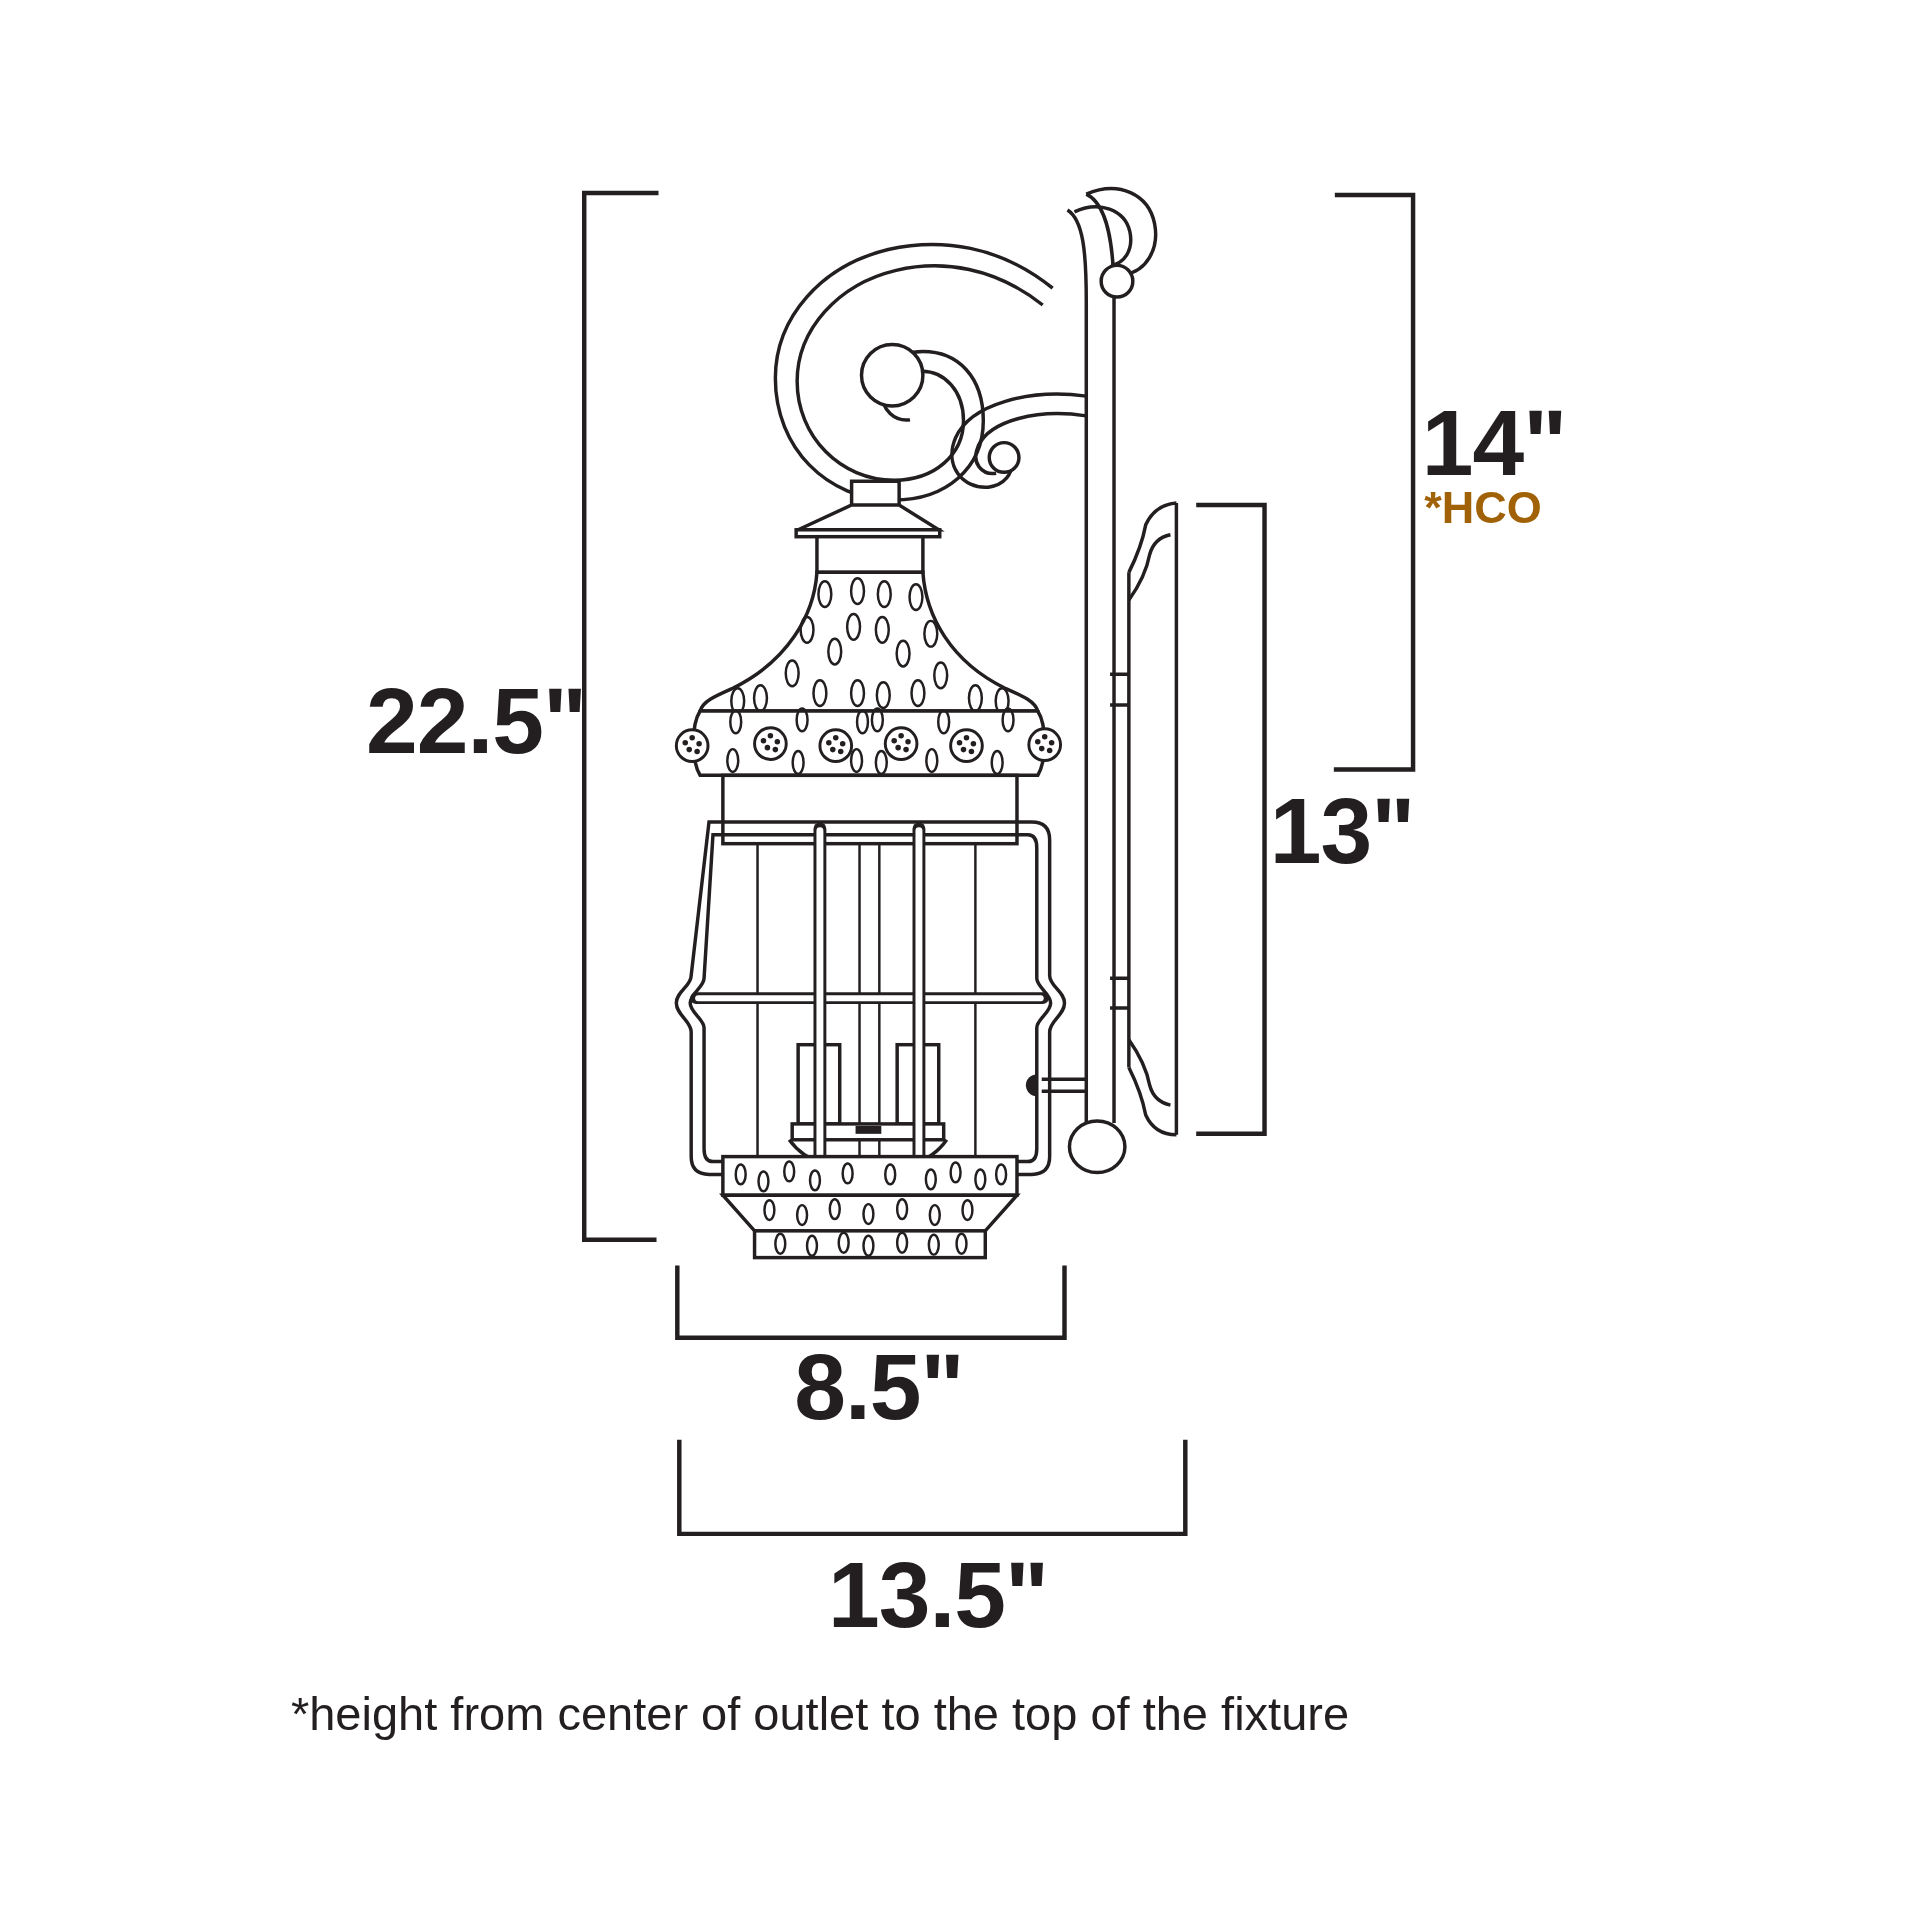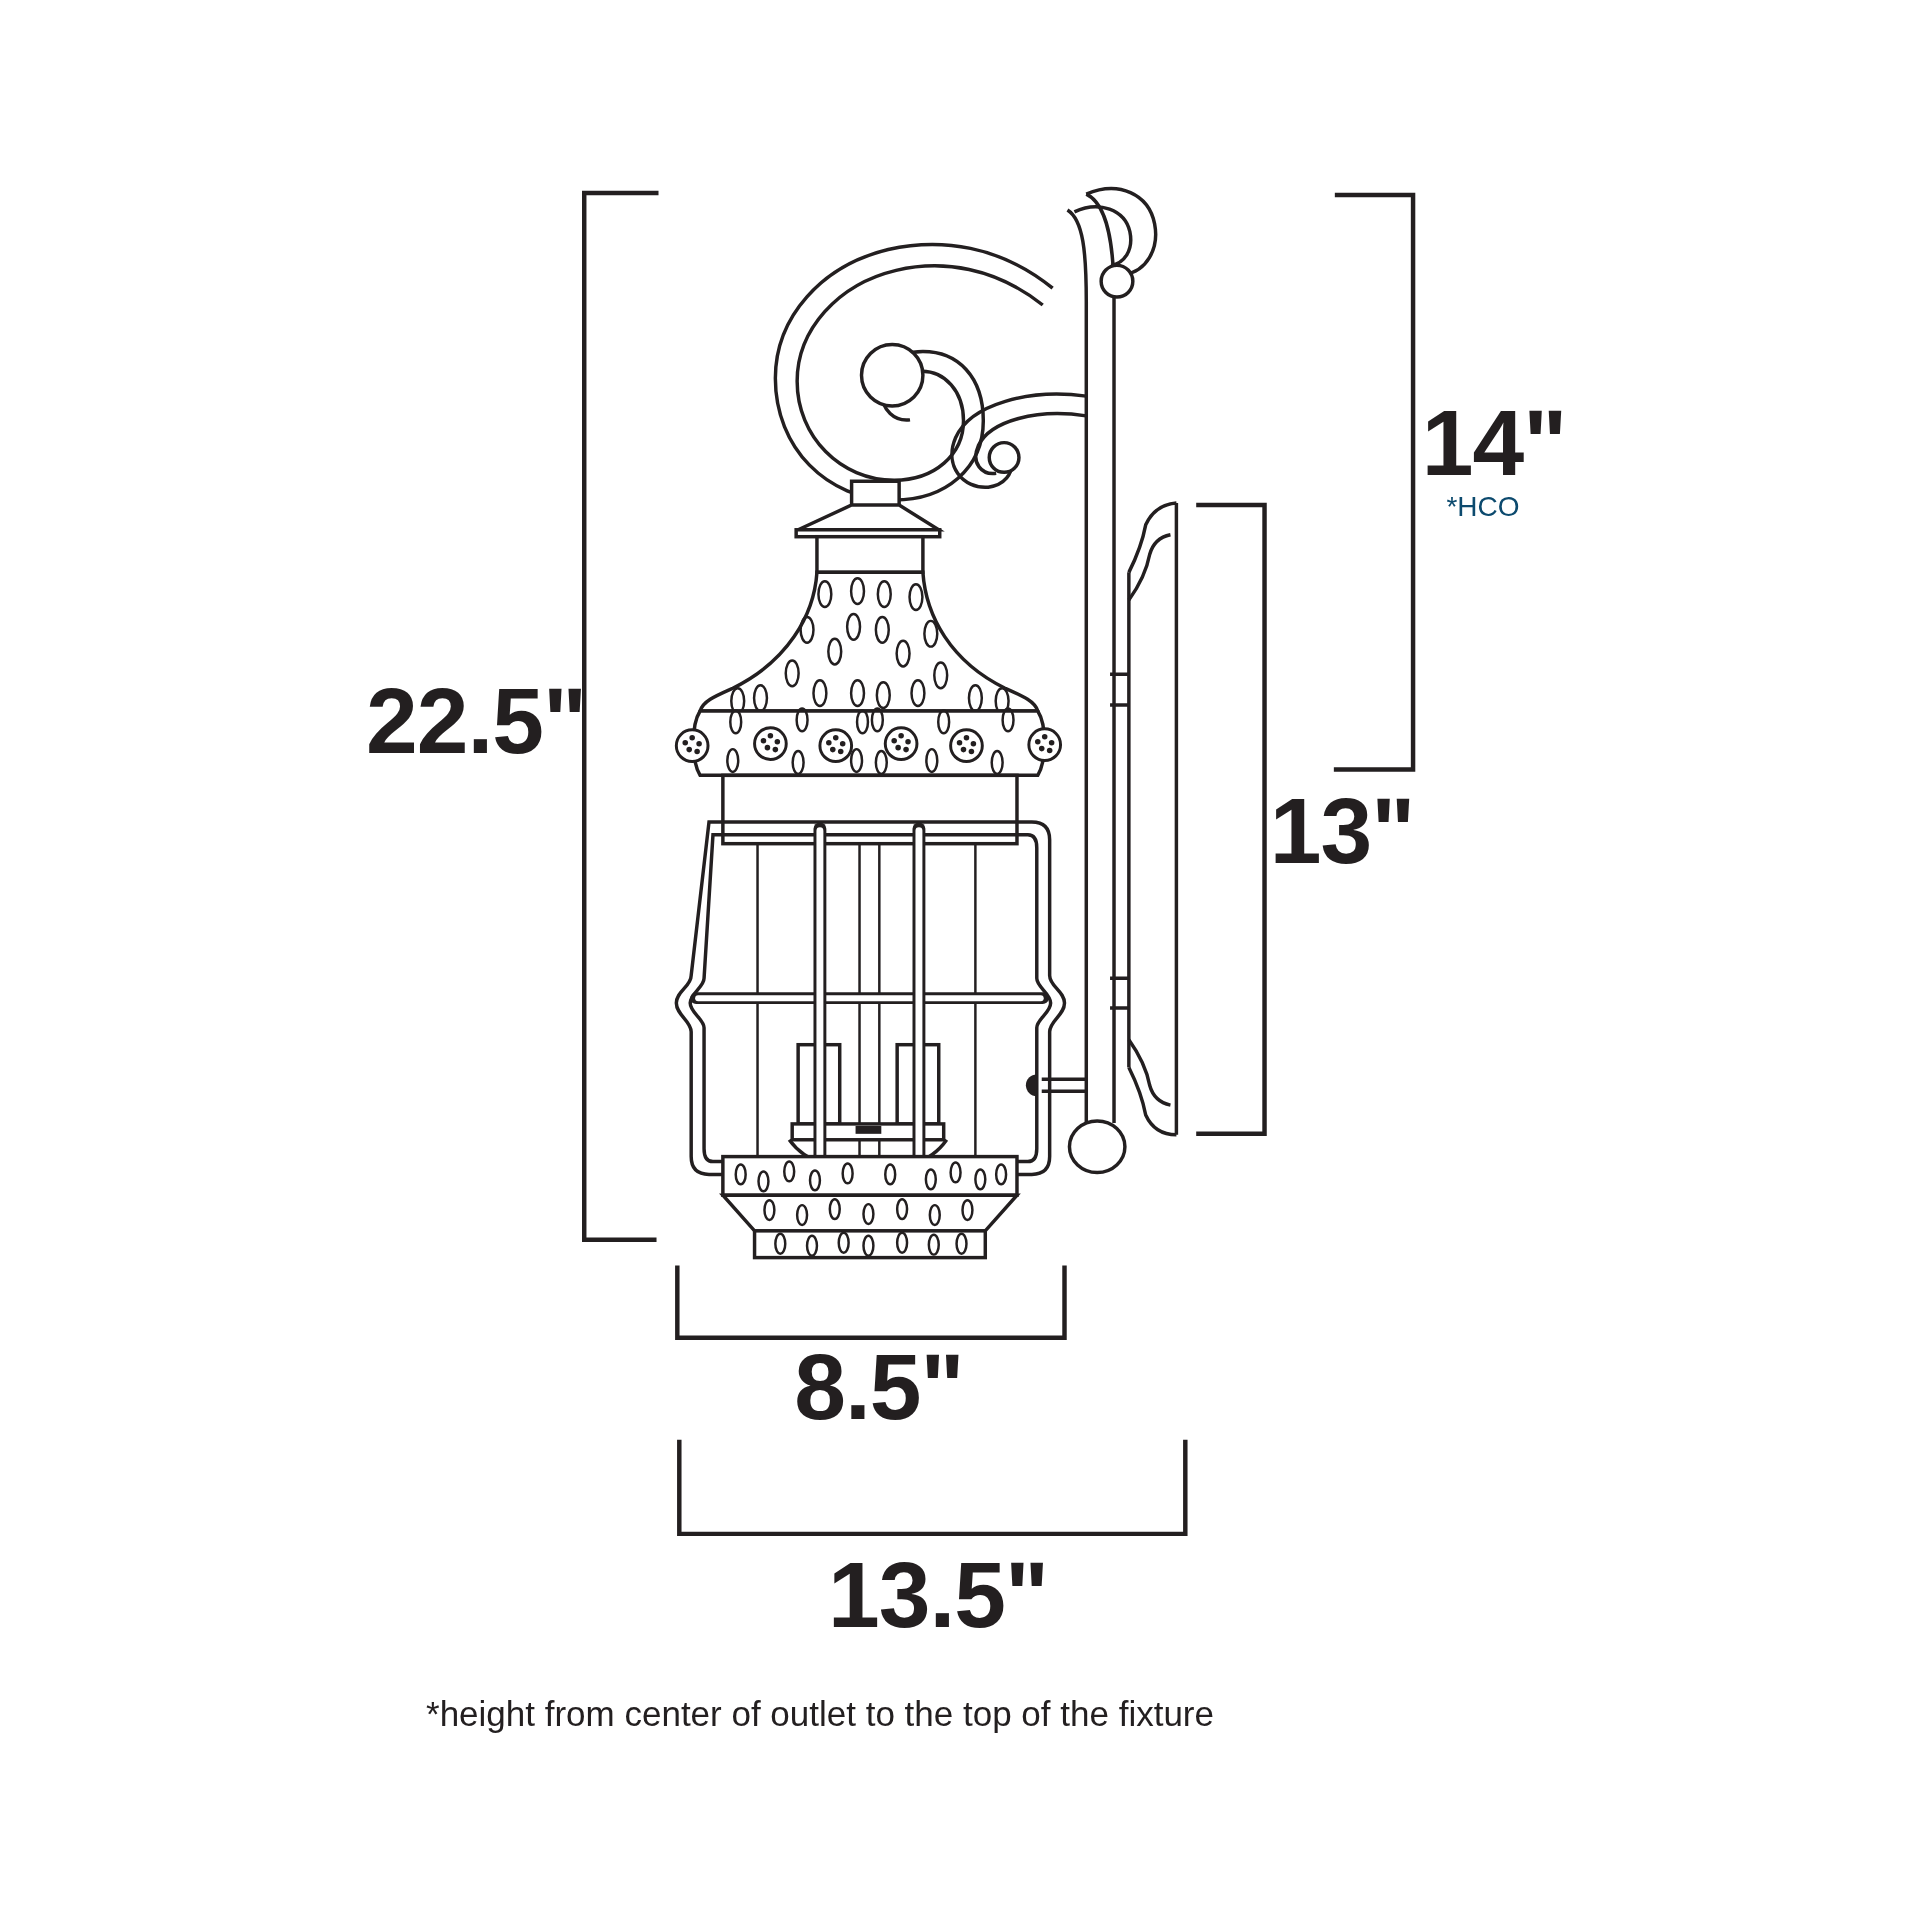--- a/index.html
+++ b/index.html
@@ -17,32 +17,32 @@
     color:#231f20;
     font-weight:700;
     font-size:93px;
     letter-spacing:-1px;
     white-space:nowrap;
     line-height:1;
   }
   .hco-label{
     position:absolute;
     transform:translate(-50%,-50%);
-    color:#0c4a6e;
-    font-weight:400;
-    font-size:28px;
+    color:#a16207;
+    font-weight:700;
+    font-size:45px;
     white-space:nowrap;
     line-height:1;
   }
   .footnote{
     position:absolute;
     transform:translate(-50%,-50%);
     color:#231f20;
     font-weight:400;
-    font-size:35px;
+    font-size:47px;
     white-space:nowrap;
     line-height:1;
   }
   svg .ln{stroke:#231f20;fill:none;stroke-width:3.5;}
   svg .thin{stroke:#231f20;fill:none;stroke-width:2.5;}
   svg .dim{stroke:#231f20;fill:none;stroke-width:4.5;}
   svg .wfill{fill:#ffffff;stroke:#231f20;stroke-width:3.5;}
   svg .dot{fill:#231f20;stroke:none;}
 </style>
 </head>

